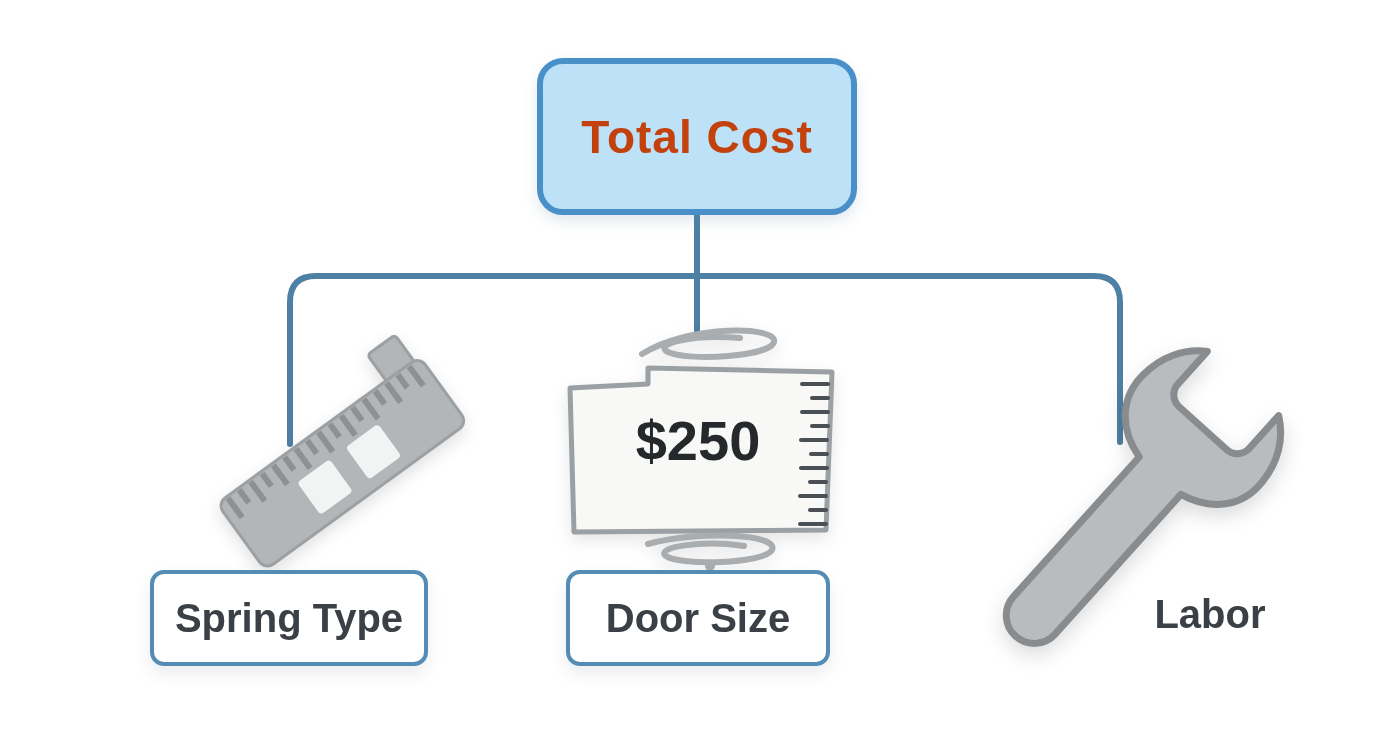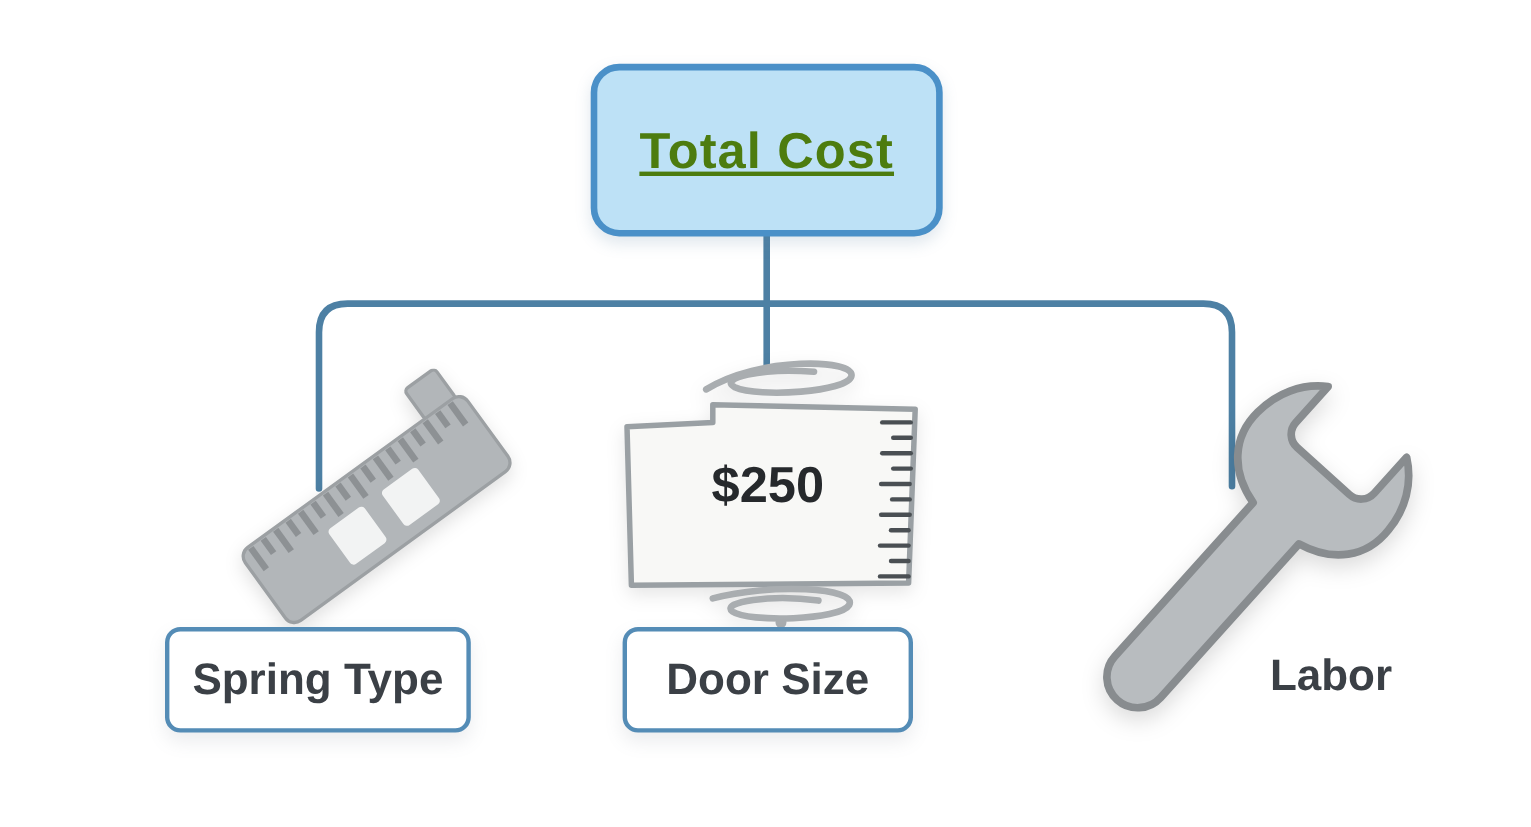--- a/index.html
+++ b/index.html
@@ -21,21 +21,21 @@
     background:#ffffff;
   }
   .node.root{
     left:537px;top:58px;width:320px;height:157px;
     background:#bde1f6;
     border:6px solid #4a90c8;
     border-radius:26px;
     box-shadow:0 6px 14px rgba(90,130,160,0.18);
   }
   .node.root .label{
-    font-size:46px;font-weight:bold;color:#4d7c0f;letter-spacing:1px;text-decoration:underline;
+    font-size:46px;font-weight:bold;color:#c2410c;letter-spacing:1px;
   }
   .node.child{
     border:4px solid #548cb6;
     border-radius:14px;
     box-shadow:0 8px 16px rgba(120,130,140,0.14);
   }
   .node.child .label{
     font-size:40px;font-weight:bold;color:#3b4046;
   }
   .node.spring{ left:150px;top:570px;width:278px;height:96px; }
@@ -48,21 +48,21 @@
   .icon-wrap{ position:absolute; pointer-events:none; }
   .icon-ruler{ left:200px;top:335px;width:280px;height:250px;
     filter:drop-shadow(0 6px 8px rgba(0,0,0,0.12)); }
   .icon-tag{ left:540px;top:318px;width:320px;height:252px;
     filter:drop-shadow(0 6px 8px rgba(0,0,0,0.10)); }
   .icon-wrench{ left:950px;top:318px;width:380px;height:360px;
     filter:drop-shadow(0 8px 10px rgba(0,0,0,0.14)); }
   .price{
     position:absolute;left:576px;top:400px;width:244px;height:80px;
     display:flex;align-items:center;justify-content:center;
-    font-size:46px;font-weight:bold;color:#26292c;
+    font-size:56px;font-weight:bold;color:#26292c;
   }
 </style>
 </head>
 <body>
 
 <div class="canvas">
 
   <svg class="connectors" viewBox="0 0 1392 752" xmlns="http://www.w3.org/2000/svg">
     <path d="M 697 214 L 697 332" fill="none" stroke="#4d80a4" stroke-width="6" stroke-linecap="round"></path>
     <path d="M 290 444 L 290 302 Q 290 276 316 276 L 671 276 M 723 276 L 1094 276 Q 1120 276 1120 302 L 1120 442 M 671 276 L 723 276" fill="none" stroke="#4d80a4" stroke-width="6" stroke-linecap="round"></path>

